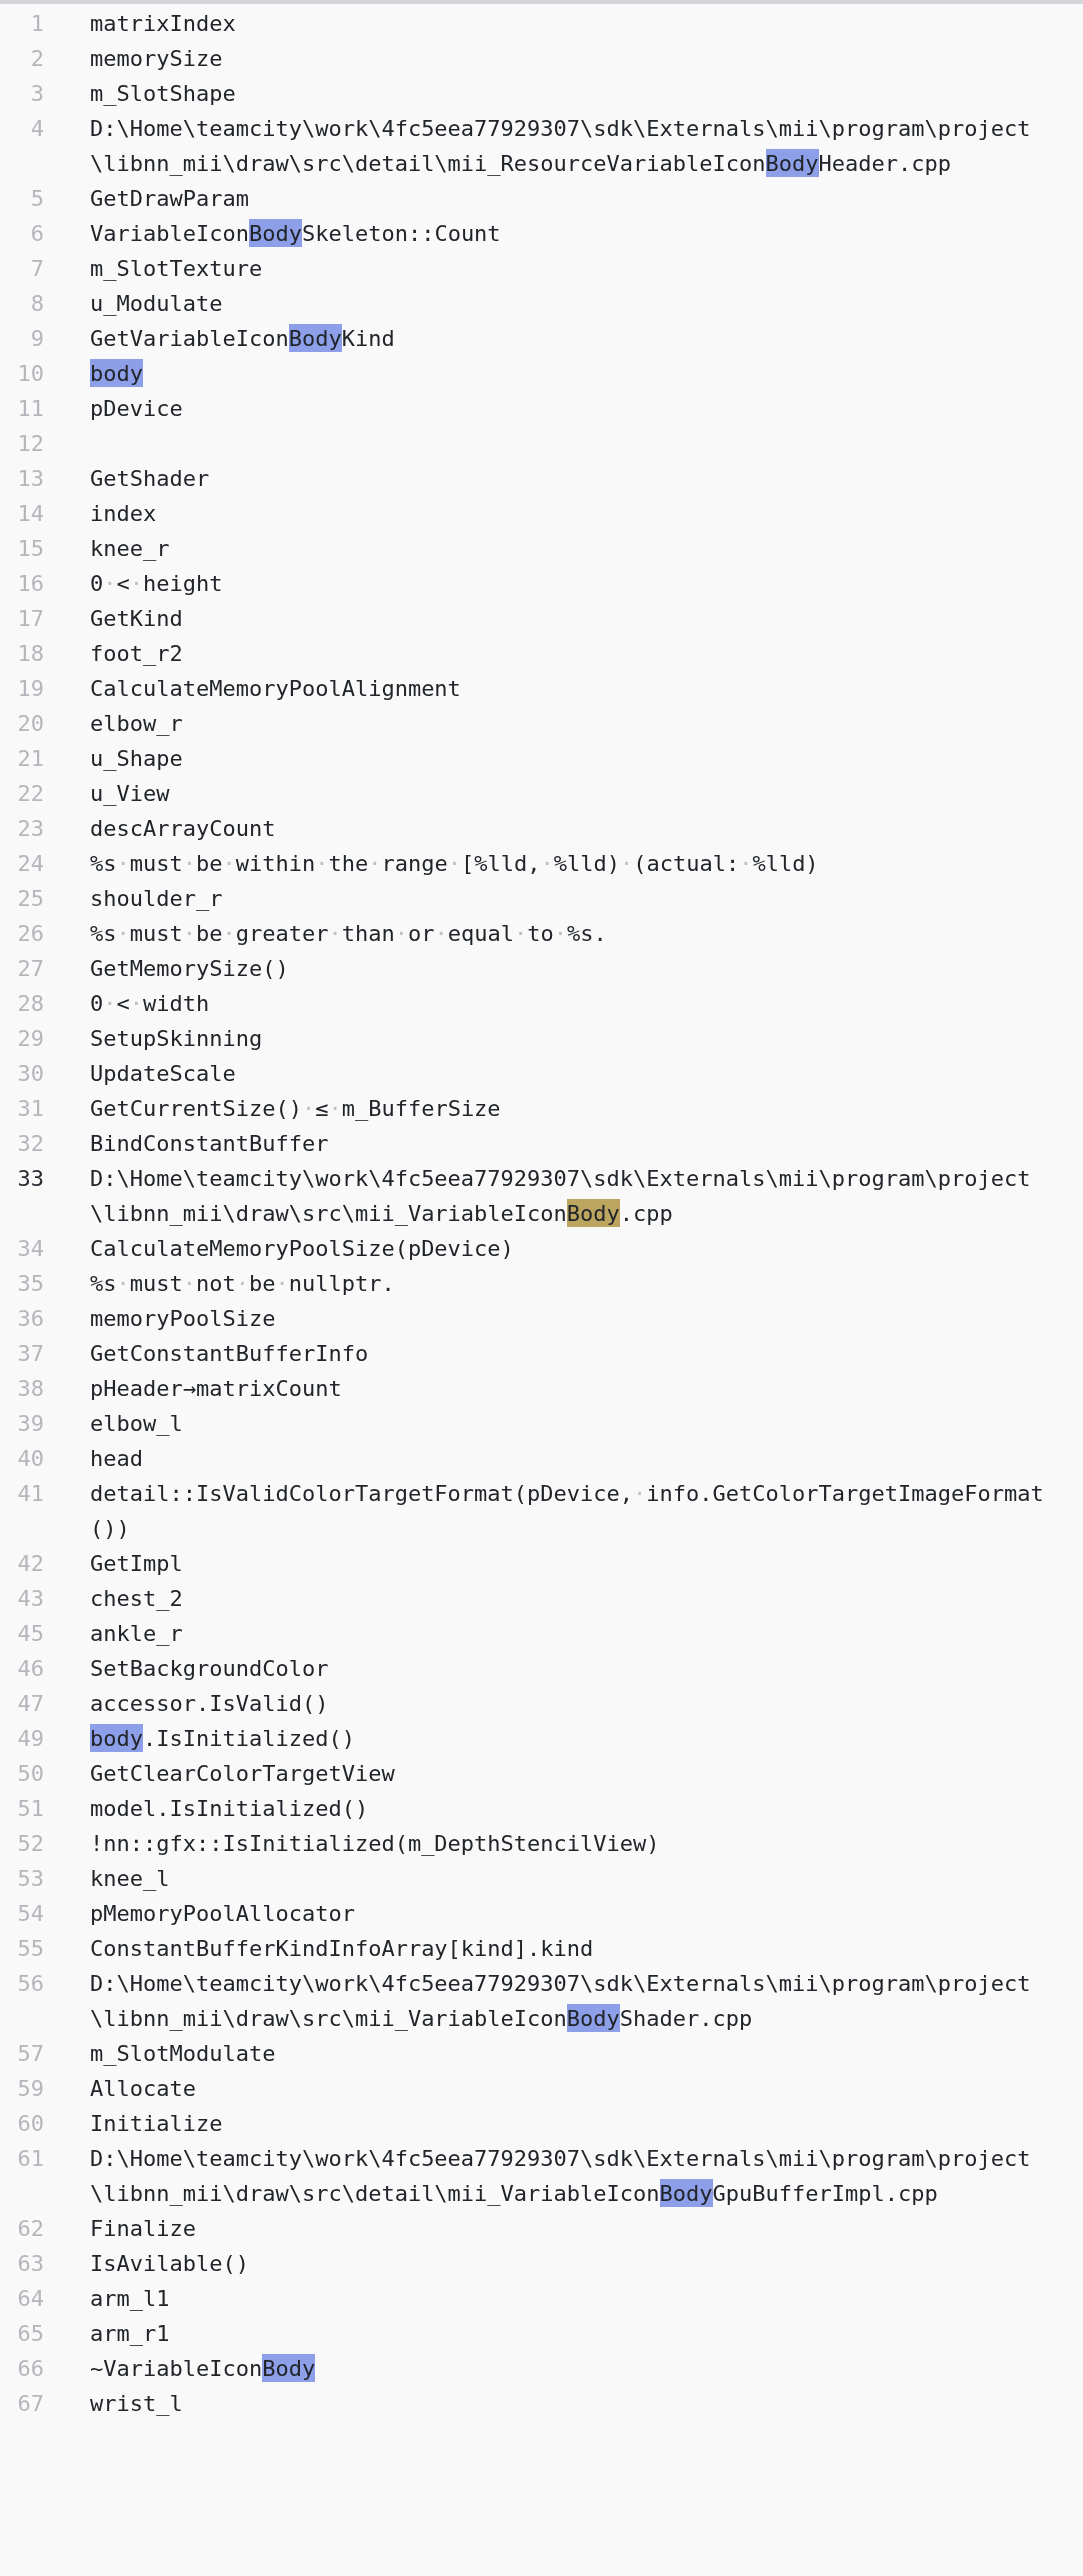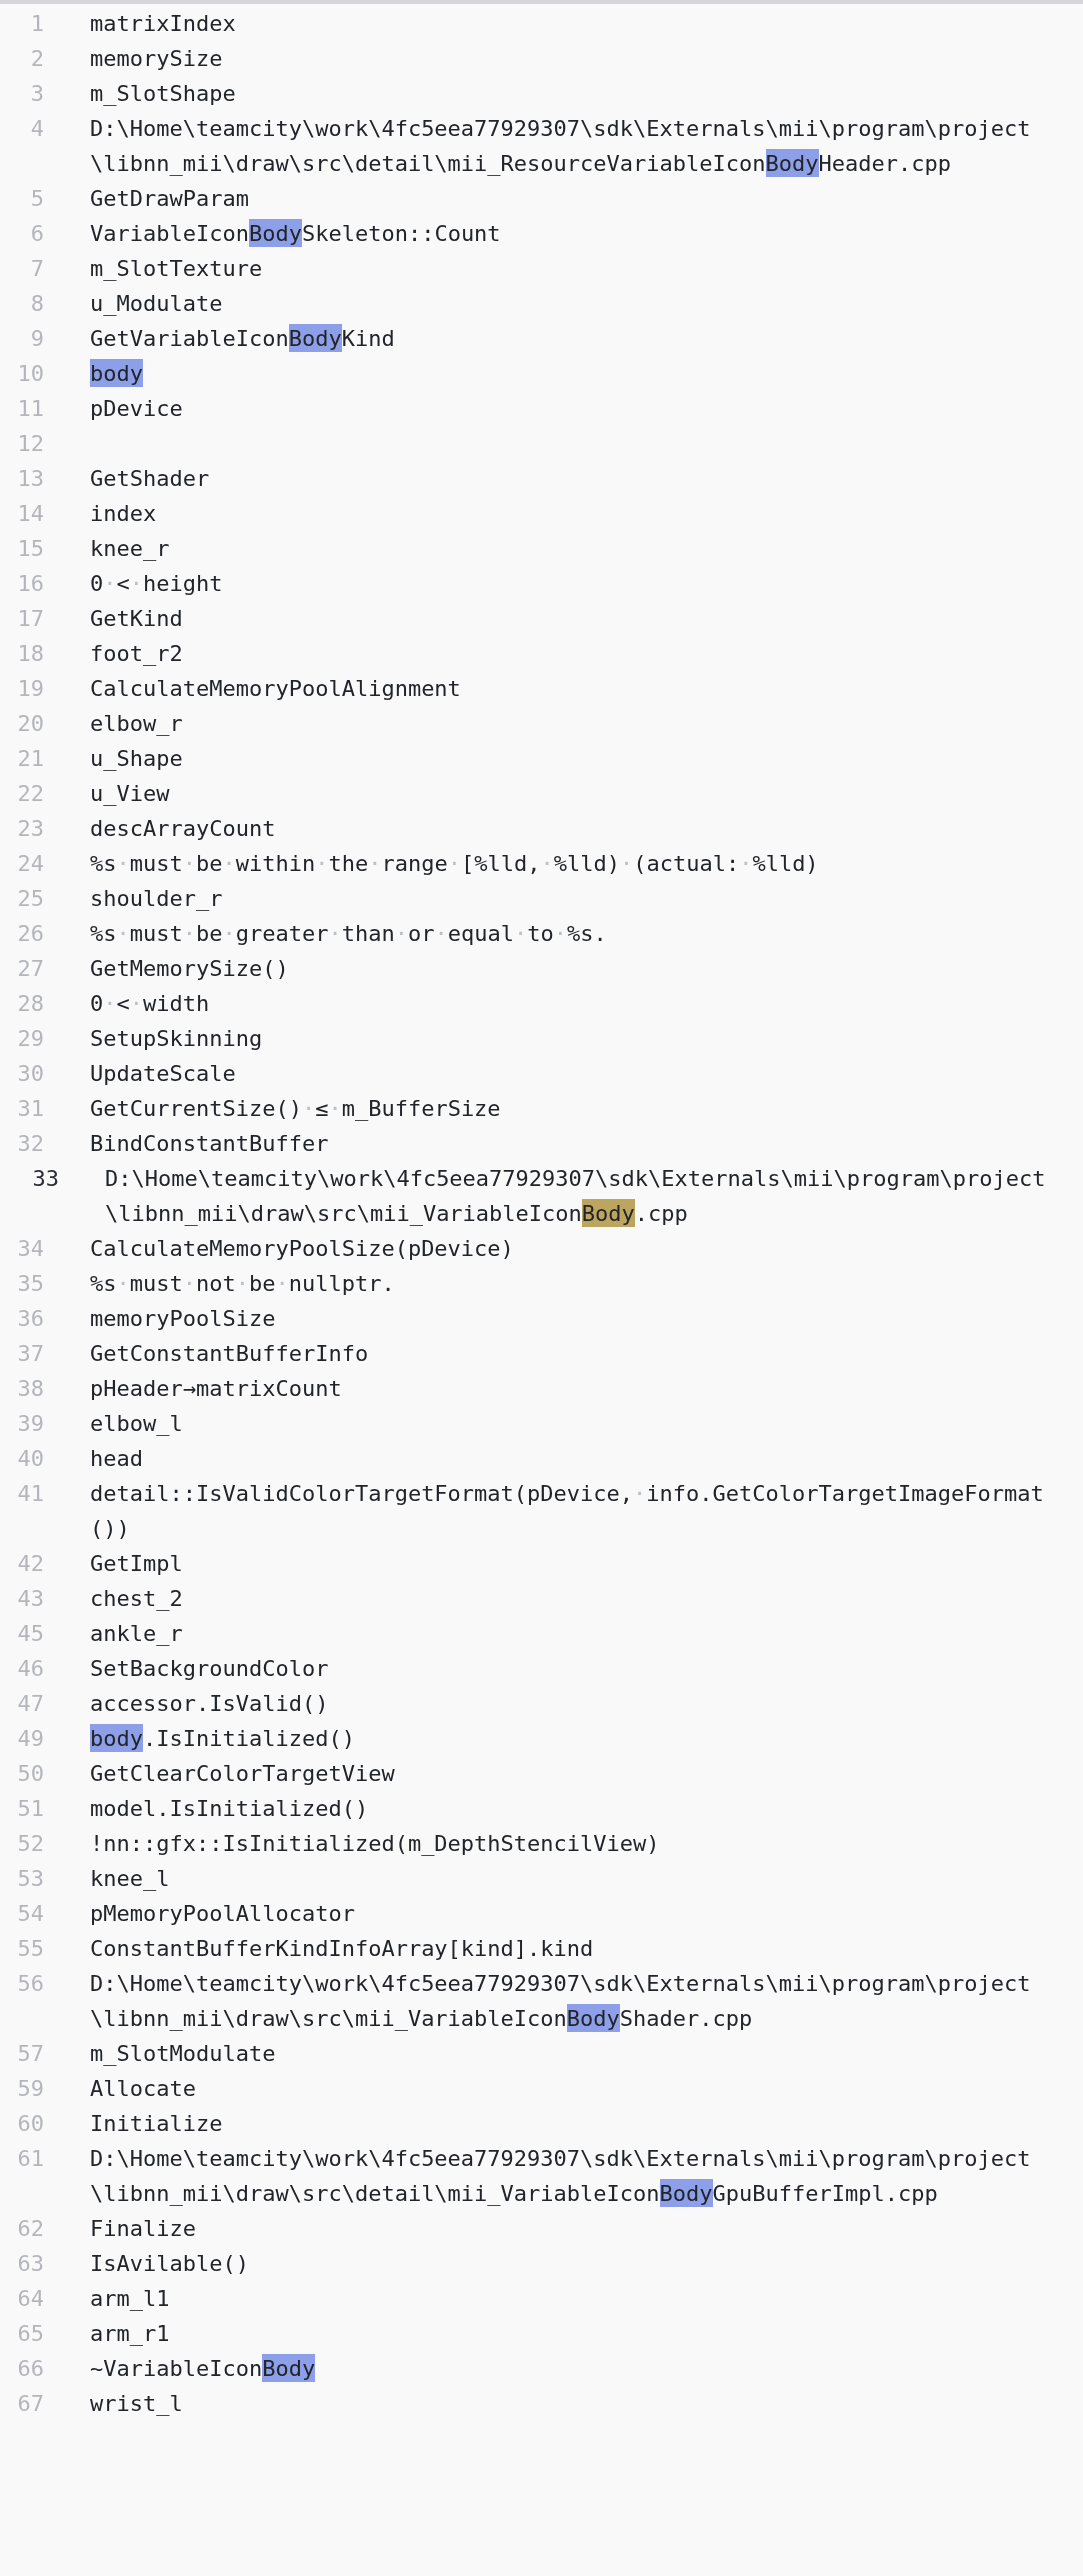--- a/index.html
+++ b/index.html
@@ -12,21 +12,21 @@
   .topbar{height:3.7px;background:#d5d6d9;}
   .list{padding-top:1.9px;}
   .row{display:flex;align-items:flex-start;}
   .num{
     flex:0 0 44px;
     text-align:right;
     font-size:22px;line-height:35px;
     color:#b4b6bb;
     user-select:none;
   }
-  .num.current{color:#2a2d33;padding-left:15px;}
+  .num.current{color:#2a2d33;}
   .txt{
     margin-left:46px;
     width:958px;
     font-size:22px;line-height:35px;
     color:#212529;
     white-space:pre-wrap;
     word-break:break-all;
   }
   .ws{color:#bdc0c5;}
   .hl-match{background:#8d9fe8;padding:1.9px 0;}

